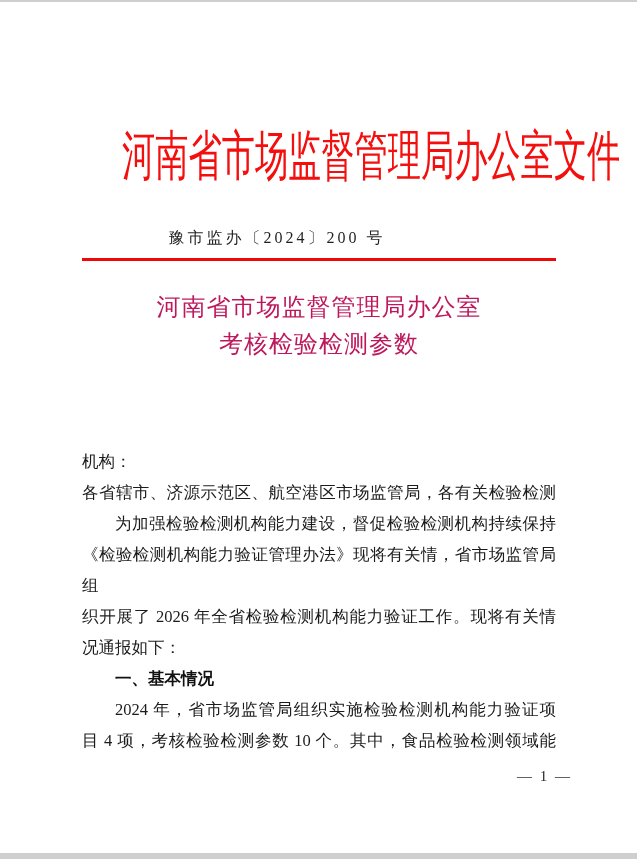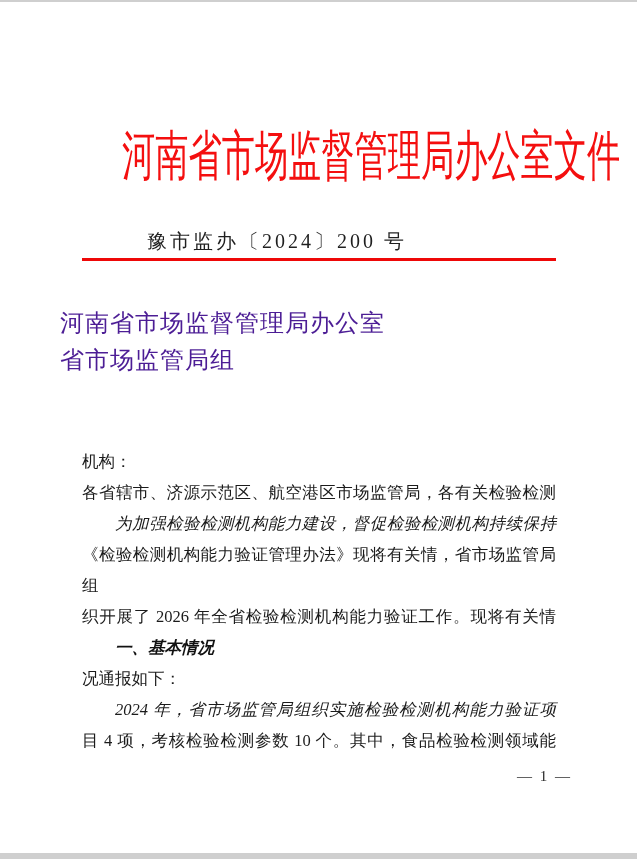--- a/index.html
+++ b/index.html
@@ -26,49 +26,49 @@
     color:var(--red);
     font-size:54px;line-height:60px;
     white-space:nowrap;
     transform:scaleX(.615);
     transform-origin:50% 50%;
     font-weight:500;
   }
   .docnum{
     position:absolute;top:226px;left:0;width:554px;
     text-align:center;
-    font-size:20px;letter-spacing:3px;
+    font-size:16px;letter-spacing:3px;
     color:#1f1f1f;
   }
   .redline{
     position:absolute;top:256px;left:82px;
     width:474px;height:3px;
     background:var(--line-red);
   }
   .title{
-    position:absolute;top:303px;left:60px;
+    position:absolute;top:287px;left:60px;
     width:518px;
-    text-align:left;
+    text-align:center;
     font-size:24px;line-height:37px;
-    color:#4c1d95;
+    color:#be185d;
     letter-spacing:1px;
   }
   .bodytext{
     position:absolute;top:444px;left:82px;
     width:474px;
     font-size:16.5px;line-height:31px;
     color:#1b1b1b;
   }
   .line{min-height:31px;}
   .line.just{
     text-align:justify;
     text-align-last:justify;
     text-justify:inter-character;
   }
-  .line.indent{ text-indent:2em;font-style:italic; }
+  .line.indent{ text-indent:2em; }
   .line.heading{
     font-family:"Liberation Sans","DejaVu Sans",sans-serif;
     font-weight:bold;
     font-size:16.5px;
     color:#111;
   }
   .pagenum{
     position:absolute;top:766px;right:96px;
     font-size:15px;
     letter-spacing:2px;
@@ -82,31 +82,31 @@
   <div class="page">
 
     <div class="banner">河南省市场监督管理局办公室文件</div>
 
     <div class="docnum">豫市监办〔2024〕200 号</div>
 
     <div class="redline"></div>
 
     <div class="title">
       <div>河南省市场监督管理局办公室</div>
-      <div>省市场监管局组</div>
+      <div>考核检验检测参数</div>
     </div>
 
     <div class="bodytext">
       <div class="line">机构：</div>
       <div class="line just">各省辖市、济源示范区、航空港区市场监管局，各有关检验检测</div>
       <div class="line just indent">为加强检验检测机构能力建设，督促检验检测机构持续保持</div>
       <div class="line just">《检验检测机构能力验证管理办法》现将有关情，省市场监管局组</div>
       <div class="line just">织开展了 2026 年全省检验检测机构能力验证工作。现将有关情</div>
+      <div class="line">况通报如下：</div>
       <div class="line heading indent">一、基本情况</div>
-      <div class="line">况通报如下：</div>
       <div class="line just indent">2024 年，省市场监管局组织实施检验检测机构能力验证项</div>
       <div class="line just">目 4 项，考核检验检测参数 10 个。其中，食品检验检测领域能</div>
     </div>
 
     <div class="pagenum">— 1 —</div>
 
   </div>
 </div>
 
 </body></html>

